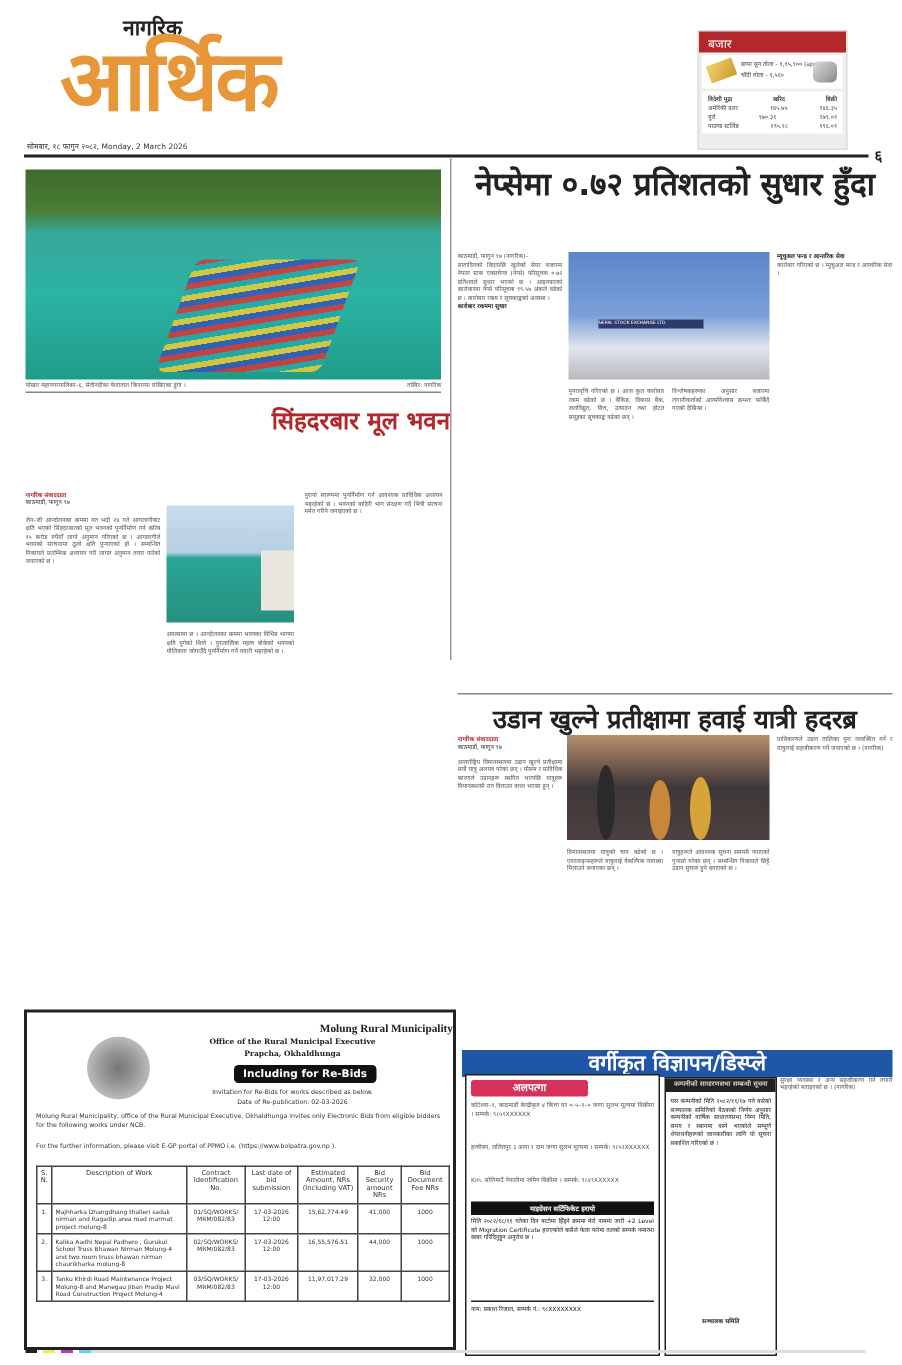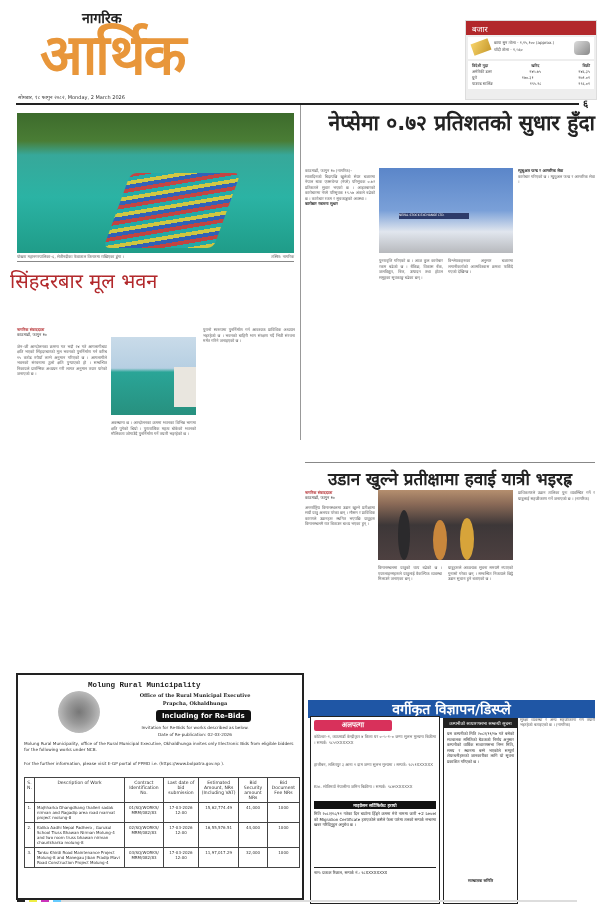--- a/index.html
+++ b/index.html
@@ -3,48 +3,48 @@
 <meta charset="utf-8">
 <style>
 *{margin:0;padding:0;box-sizing:border-box}
 body{width:601px;height:910px;background:#fff;font-family:"DejaVu Sans",sans-serif;color:#222;position:relative;overflow:hidden}
 .abs{position:absolute}
 .masthead-small{left:82px;top:8px;font-size:14px;font-weight:bold;color:#222;font-family:"DejaVu Serif",serif}
 .masthead-big{left:40px;top:18px;font-size:56px;font-weight:bold;color:#e8963a;font-family:"DejaVu Serif",serif;letter-spacing:-2px;line-height:72px}
 .dateline{left:18px;top:94px;font-size:5px;color:#333}
 .rule-top{left:16px;top:103px;width:563px;height:2px;background:#222}
 .pageno{left:583px;top:96px;font-size:10px;font-weight:bold}
-.market{left:465px;top:20px;width:132px;height:80px;background:#eee;border:1px solid #ddd}
+.market{left:465px;top:20px;width:100px;height:80px;background:#eee;border:1px solid #ddd}
 .market-head{background:#b2282b;color:#fff;font-size:8px;padding:2px 6px;height:14px}
 .market-body{background:#fff;margin:2px;padding:2px;font-size:4px;color:#444}
 .gold{width:18px;height:12px;background:linear-gradient(135deg,#f7d36a,#c79a2d);display:inline-block;transform:rotate(-20deg);margin:2px}
 .silver{width:16px;height:14px;background:linear-gradient(135deg,#ddd,#888);border-radius:4px;display:inline-block;position:absolute;right:4px;top:4px}
 .mkt-row{display:flex;justify-content:space-between;padding:0 2px;line-height:6px}
 .photo1{left:17px;top:113px;width:277px;height:140px;background:linear-gradient(180deg,#3d6b2c 0%,#4a7d35 20%,#37a89a 30%,#2bb3a4 60%,#1f9c88 100%)}
 .boats{position:absolute;left:100px;top:60px;width:110px;height:75px;background:repeating-linear-gradient(170deg,#d33 0 4px,#2aa 4px 8px,#ec3 8px 12px,#35b 12px 16px);transform:skewX(-20deg);border-radius:6px;opacity:.85}
 .caption1{left:17px;top:254px;font-size:4px;color:#555;width:277px;display:flex;justify-content:space-between}
 .rule-c1{left:17px;top:261px;width:277px;height:1px;background:#888}
-.h-sinhadurbar{left:10px;top:268px;width:290px;font-size:20px;text-align:left;line-height:26px;font-weight:normal;color:#222}
+.h-sinhadurbar{left:10px;top:268px;width:290px;font-size:16px;text-align:right;line-height:26px;font-weight:bold;color:#222}
 .h-sinhadurbar .l1{color:#b2282b}
 .byline{font-size:4px;color:#b2282b;font-weight:bold}
 .bodytext{font-size:4px;line-height:5.5px;color:#555;text-align:justify}
 .col{position:absolute}
 .photo2{left:111px;top:337px;width:85px;height:78px;background:linear-gradient(180deg,#c9dbe9 0%,#b6cfe2 40%,#2aa597 45%,#27907f 100%)}
 .photo2 .bldg{position:absolute;right:0;top:30px;width:22px;height:40px;background:#e9e6df}
 .rule-mid{left:300px;top:105px;width:1px;height:335px;background:#999}
-.h-nepse{left:305px;top:110px;width:290px;font-size:21px;text-align:right;line-height:27px;font-weight:bold;color:#222}
+.h-nepse{left:305px;top:110px;width:290px;font-size:21px;text-align:center;line-height:27px;font-weight:bold;color:#222}
 .photo3{left:379px;top:168px;width:134px;height:85px;background:linear-gradient(180deg,#5b86c9 0%,#7aa0d8 50%,#e1e6ee 75%,#b7b9bd 100%)}
 .photo3 .sign{position:absolute;left:20px;top:45px;width:70px;height:6px;background:#2d3b6a;color:#fff;font-size:3px}
 .rule-udaan-top{left:305px;top:462px;width:290px;height:1px;background:#888}
 .h-udaan{left:305px;top:467px;width:290px;font-size:17px;text-align:center;font-weight:bold;color:#222}
 .photo4{left:378px;top:490px;width:135px;height:70px;background:linear-gradient(180deg,#b58f6f 0%,#8a6a57 20%,#3d3738 50%,#4d4040 100%)}
 .photo4 .p{position:absolute;border-radius:50%}
 .ad-mol{left:16px;top:673px;width:288px;height:227px;border:2px solid #222;background:#fff}
 .emblem{position:absolute;left:40px;top:16px;width:42px;height:42px;border-radius:50%;background:radial-gradient(circle,#777 0%,#999 40%,#bbb 70%,#eee 72%,#999 80%,#fff 82%)}
-.mol-title{position:absolute;left:0;right:0;top:6px;text-align:left;font-family:Liberation Mono, monospace;font-weight:bold;font-size:7.5px;color:#222;padding-left:70px}
+.mol-title{position:absolute;left:0;right:0;top:6px;text-align:right;font-family:Liberation Serif, serif;font-weight:bold;font-size:7.5px;color:#222;padding-left:70px}
 .mol-sub{position:absolute;left:0;right:0;text-align:center;font-family:"DejaVu Serif",serif;font-weight:bold;font-size:5px;padding-left:70px}
 .mol-invite{position:absolute;left:138px;top:35px;background:#111;color:#fff;font-weight:bold;font-size:7px;padding:2px 6px;border-radius:3px}
 .mol-small{position:absolute;left:0;right:0;text-align:center;font-size:4.2px;color:#333}
 .mol-para{position:absolute;left:6px;right:6px;font-size:4.2px;color:#333;line-height:6px}
 table.bids{position:absolute;left:6px;top:102px;width:276px;border-collapse:collapse;font-size:4px;color:#333}
 table.bids th,table.bids td{border:1px solid #444;padding:2px;vertical-align:top;text-align:center}
 table.bids th{font-weight:normal;font-size:4.5px}
 table.bids td.desc{text-align:left}
 .classified{left:310px;top:716px;width:130px;height:188px;border:1px solid #222;background:#fff}
 .cls-banner{left:308px;top:700px;width:287px;height:18px;background:#1f56a5;color:#fff;font-size:14px;font-weight:bold;text-align:center;line-height:18px}
@@ -140,21 +140,21 @@
 </div>
 <div class="col" style="left:448px;top:258px;width:65px;height:200px;overflow:hidden">
   <div class="bodytext">विश्लेषकहरूका अनुसार बजारमा लगानीकर्ताको आत्मविश्वास क्रमशः फर्किँदै गएको देखिन्छ ।</div>
 </div>
 <div class="col" style="left:518px;top:168px;width:77px;height:290px;overflow:hidden">
   <div class="bodytext" style="font-weight:bold;color:#222">म्युचुअल फन्ड र आन्तरिक सेवा</div>
   <div class="bodytext">कारोबार गरिएको छ । म्युचुअल फन्ड र आन्तरिक सेवा ।</div>
 </div>
 
 <div class="abs rule-udaan-top"></div>
-<div class="abs h-udaan">उडान खुल्ने प्रतीक्षामा हवाई यात्री भइरह्र</div>
+<div class="abs h-udaan">उडान खुल्ने प्रतीक्षामा हवाई यात्री हदरब्र</div>
 <div class="col" style="left:305px;top:490px;width:70px;height:200px;overflow:hidden">
   <div class="byline">नागरिक संवाददाता</div>
   <div class="bodytext" style="color:#333">काठमाडौं, फागुन १७</div>
   <div class="bodytext" style="margin-top:4px">अन्तर्राष्ट्रिय विमानस्थलमा उडान खुल्ने प्रतीक्षामा सयौं यात्रु अलपत्र परेका छन् । मौसम र प्राविधिक कारणले उडानहरू स्थगित भएपछि यात्रुहरू विमानस्थलमै रात बिताउन बाध्य भएका हुन् ।</div>
 </div>
 <div class="abs photo4">
   <div class="p" style="left:55px;top:30px;width:14px;height:40px;background:#c9873c"></div>
   <div class="p" style="left:82px;top:28px;width:14px;height:42px;background:#d7a43a"></div>
   <div class="p" style="left:20px;top:20px;width:12px;height:50px;background:#2b2a2c"></div>
 </div>

